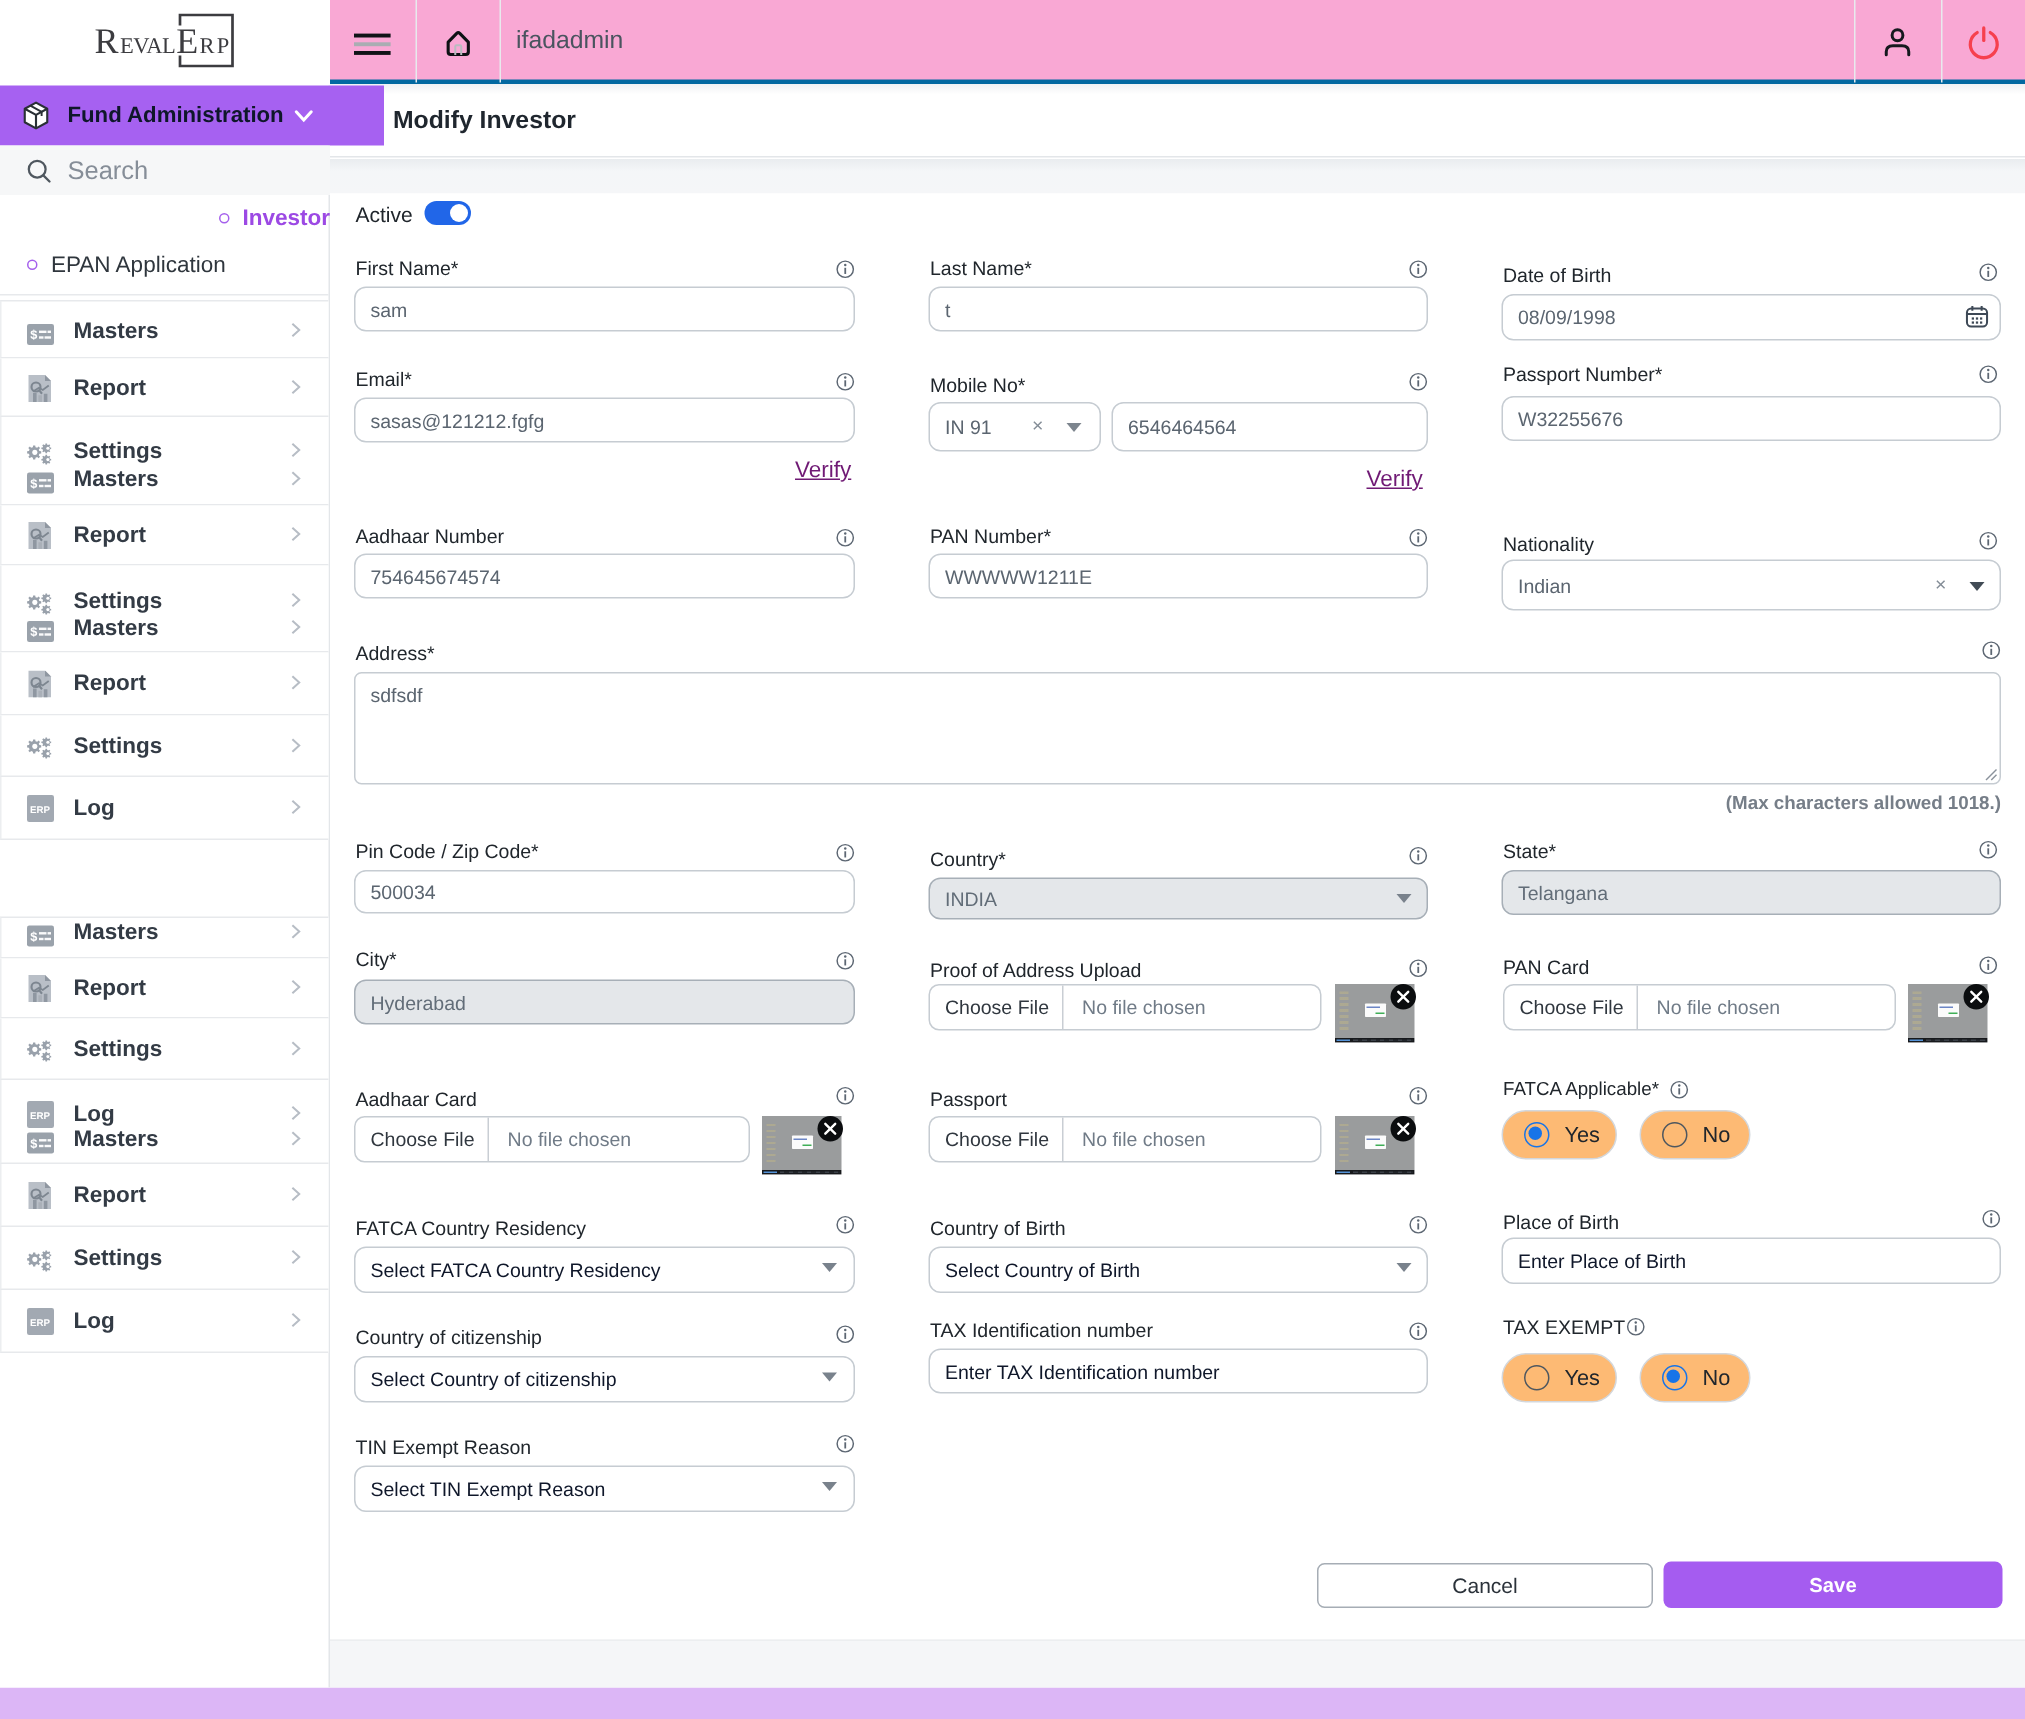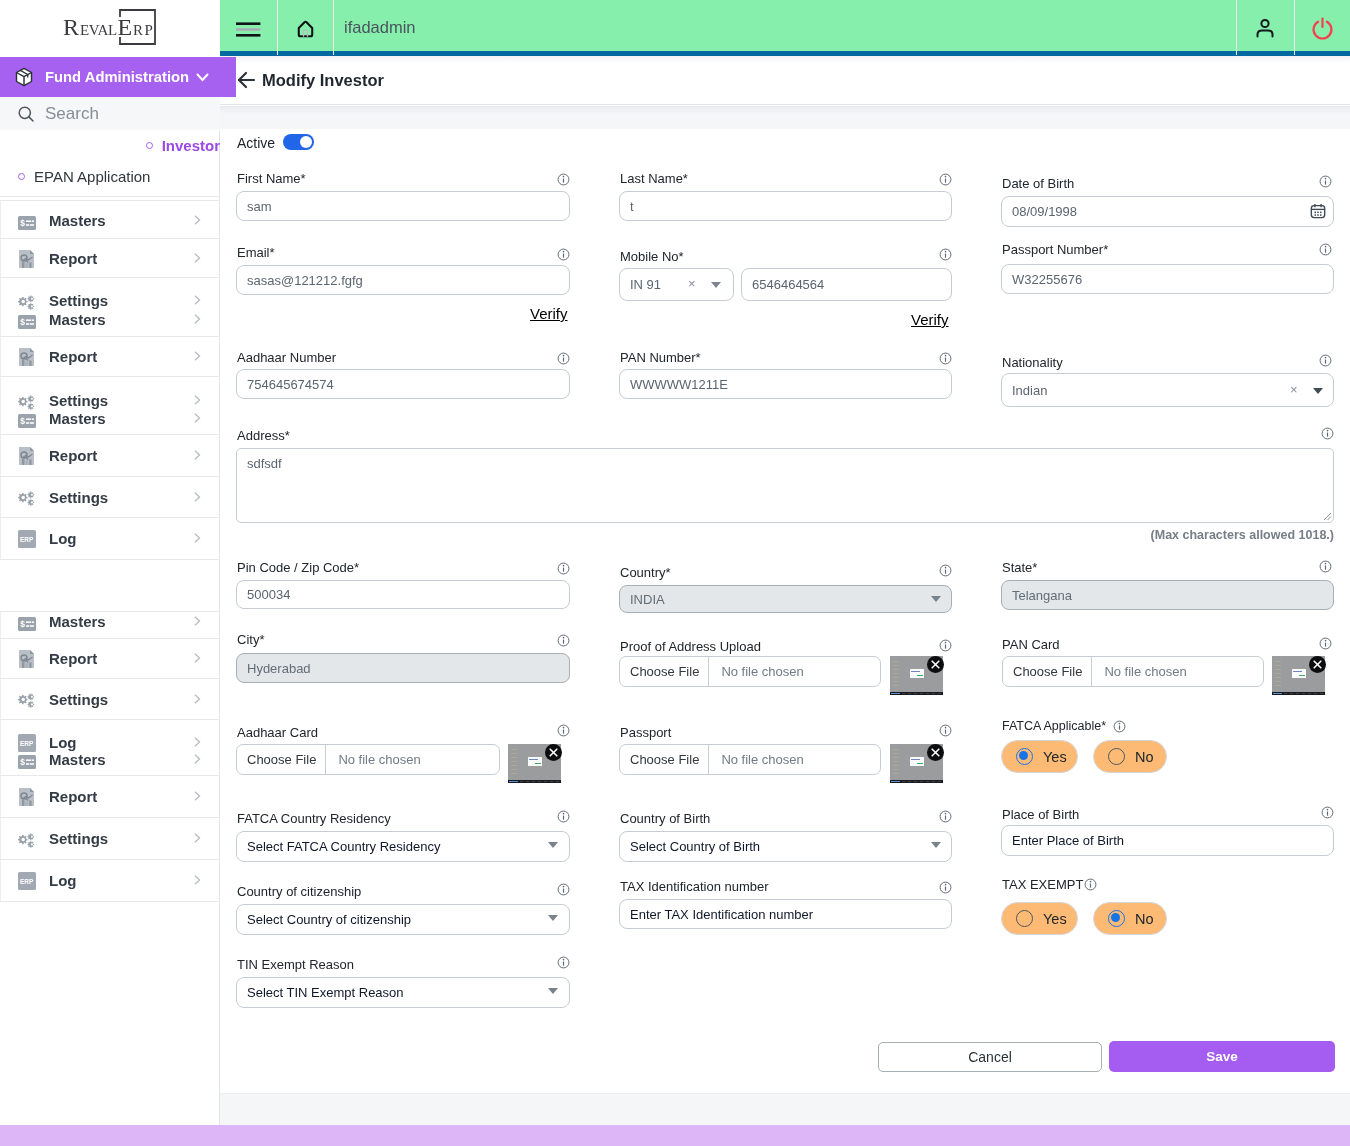--- a/index.html
+++ b/index.html
@@ -1,49 +1,49 @@
 <!DOCTYPE html>
 <html><head>
 <meta charset="utf-8">
 <style>
   * { margin:0; padding:0; box-sizing:border-box; }
   html,body { width:1350px; height:1146px; overflow:hidden; }
   body { font-family:"Liberation Sans", sans-serif; background:#fff; position:relative; }
   .abs { position:absolute; }
   
-  #topbar { left:220px; top:0; width:1130px; height:56px; background:#86efac; border-bottom:5px solid #0369a1;text-decoration:underline; }
+  #topbar { left:220px; top:0; width:1130px; height:56px; background:#f9a8d4; border-bottom:3px solid #0369a1;text-decoration:underline; }
   .vsep { position:absolute; top:0; width:1px; height:55px; background:#e8eaed; }
   
   #subhead { left:220px; top:56px; width:1130px; height:49px; background:linear-gradient(180deg,#f0f2f4 0,#ffffff 7px); border-bottom:1px solid #e3e6e9; }
   #grayband { left:220px; top:106px; width:1130px; height:23px; background:linear-gradient(#e9ecef, #f4f6f8 35%, #f5f6f8); }
   #card { left:220px; top:129px; width:1130px; height:964px; background:#fff; }
   #graystrip { left:220px; top:1093px; width:1130px; height:32px; background:#f5f6f8; border-top:1px solid #eceef0; }
   #pfooter { left:0; top:1125px; width:1350px; height:21px; background:#dcb6f6; }
   
   #sidebar { left:0; top:0; width:220px; height:1125px; background:#fff; border-right:1px solid #e3e6e9; }
   #logo { position:absolute; left:0; top:0; width:220px; height:57px; background:#fff; }
-  #fundbar { position:absolute; left:0; top:57px; width:236px; height:40px; background:#a661f1; color:#ffffff; display:flex; align-items:center; }
+  #fundbar { position:absolute; left:0; top:57px; width:256px; height:40px; background:#a661f1; color:#0f172a; display:flex; align-items:center; }
   #fundbar .t { font-size:14.8px; font-weight:bold; margin-left:12px; letter-spacing:0; white-space:nowrap; }
   #searchrow { position:absolute; left:0; top:97px; width:220px; height:33px; background:#f6f7f8; display:flex; align-items:center; }
   #searchrow .t { color:#868e98; font-size:17px; margin-left:11px; }
   .sideitem { position:absolute; left:0; width:220px; display:flex; align-items:center; }
   .bullet { width:7px; height:7px; border:1.5px solid #a560ec; border-radius:50%; margin-left:18px; }
   .sideitem .t { font-size:15px; font-weight:bold; margin-left:9px; }
   .menurow { position:absolute; left:0; width:219px; background:#fff; border-bottom:1px solid #e7e9ec; border-left:1px solid #eceef0; }
   .micon { position:absolute; left:17px; width:18px; height:18px; }
   .mtext { position:absolute; left:48px; font-size:15px; font-weight:bold; color:#333b45; }
   .chev { position:absolute; left:191px; width:10px; height:10px; }
   
   .lab { position:absolute; font-size:13px; font-weight:normal; color:#20262c; white-space:nowrap; }
   .inp { position:absolute; border:1px solid #c6ccd2; border-radius:8px; background:#fff; font-size:13px; color:#5b6570; display:flex; align-items:center; padding-left:10px; }
   .inp.dis { background:#e4e7ea; border-color:#a7afb7; color:#626d78; }
   .ph { color:#0f172a; }
   .caret { position:absolute; width:0; height:0; border-left:5px solid transparent; border-right:5px solid transparent; border-top:6px solid #5f6a75; }
   .info { position:absolute; width:13px; height:13px; }
-  .verify { position:absolute; color:#000000; font-size:15px; text-decoration:underline;text-align:center; }
+  .verify { position:absolute; color:#701a75; font-size:15px; text-decoration:underline;text-align:center; }
   .cf { position:absolute; border:1px solid #c6ccd2; border-radius:7px; background:#fff; display:flex; align-items:center; }
   .cf .b1 { font-size:13px; color:#30373f; padding:0 9px 0 10px; }
   .cf .dv { width:1px; align-self:stretch; background:#c9ced4; }
   .cf .b2 { font-size:13px; color:#707b87; padding-left:12px; }
   .thumb { position:absolute; width:53px; height:39px; background:#8f969e; overflow:hidden; }
   .thumb { background:#9a9c9d; }
   .thumb .lr { position:absolute; left:3px; top:5px; width:6px; height:26px; background:repeating-linear-gradient(#b3ad8e 0 1.5px, transparent 1.5px 4px); opacity:.75; }
   .thumb .w { position:absolute; left:20px; top:12.5px; width:13.5px; height:9px; background:#fbfbfb; border-radius:0.5px; }
   .thumb .w::after { content:""; position:absolute; left:1px; top:2px; width:9px; height:1.2px; background:#6c86c6; }
   .thumb .g { position:absolute; left:27px; top:18.6px; width:5.5px; height:1.8px; background:#3fae57; }

